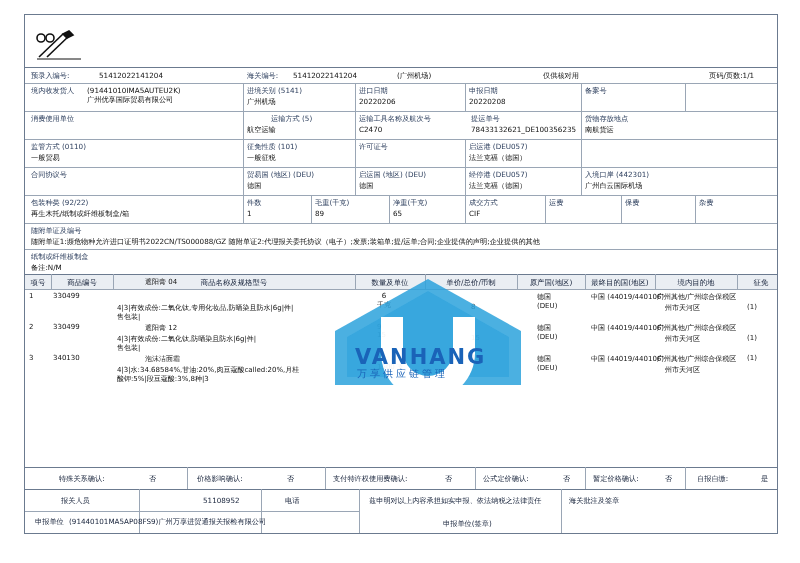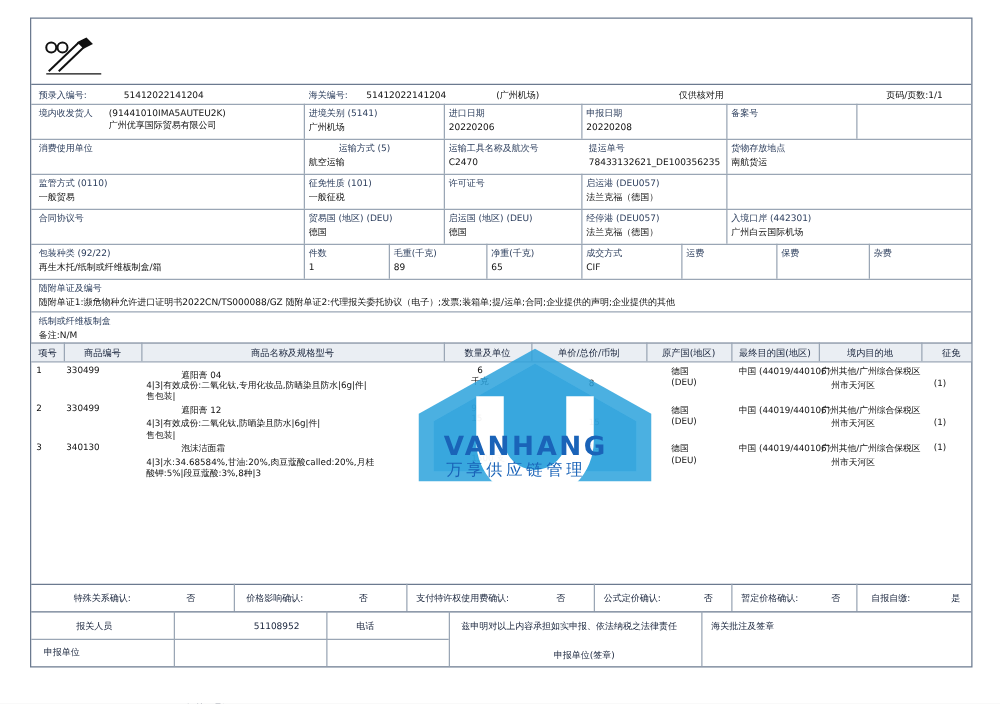--- a/index.html
+++ b/index.html
@@ -14,21 +14,21 @@
   .cell{position:absolute;font-size:7.2px;color:#16223a;line-height:1.25;}
   .lbl{color:#2b3d5c;}
   .val{color:#111;}
   .vline{position:absolute;border-left:1px solid #9aa6b5;}
   .hline{position:absolute;border-top:1px solid #9aa6b5;}
   .hl-strong{position:absolute;border-top:1px solid #6b7a8f;}
   .thead{position:absolute;font-size:7.4px;color:#16223a;text-align:center;}
   .rowtxt{position:absolute;font-size:7px;color:#111;}
   .wm{position:absolute;left:278px;top:258px;width:250px;height:120px;opacity:0.95;pointer-events:none;}
   .wm-text{position:absolute;left:330px;top:330px;font-size:21px;font-weight:bold;color:#1a63b8;letter-spacing:2px;}
-  .wm-sub{position:absolute;left:332px;top:352px;font-size:13px;color:#1a63b8;letter-spacing:3px;}
+  .wm-sub{position:absolute;left:332px;top:352px;font-size:10px;color:#1a63b8;letter-spacing:3px;}
   .footrow{position:absolute;font-size:7.2px;color:#16223a;}
   .sign{position:absolute;font-size:7.2px;color:#16223a;line-height:1.5;}
   .shade{position:absolute;background:#eaeef3;}
 </style>
 </head>
 <body>
 
 <div class="page">
   <div class="sheet">
 
@@ -189,21 +189,21 @@
     <div class="thead" style="left:400px;top:263px;width:92px;">单价/总价/币制</div>
     <div class="thead" style="left:492px;top:263px;width:68px;">原产国(地区)</div>
     <div class="thead" style="left:560px;top:263px;width:70px;">最终目的国(地区)</div>
     <div class="thead" style="left:630px;top:263px;width:82px;">境内目的地</div>
     <div class="thead" style="left:712px;top:263px;width:48px;">征免</div>
 
     <div class="hline" style="top:274px;left:0;right:0;"></div>
 
     <div class="rowtxt" style="left:4px;top:277px;">1</div>
     <div class="rowtxt" style="left:28px;top:277px;">330499</div>
-    <div class="rowtxt" style="left:120px;top:280px;">遮阳膏 04</div>
+    <div class="rowtxt" style="left:120px;top:262px;">遮阳膏 04</div>
     <div class="rowtxt" style="left:92px;top:288px;">4|3|有效成份:二氧化钛,专用化妆品,防晒染且防水|6g|件|</div>
     <div class="rowtxt" style="left:92px;top:297px;">售包装|</div>
     <div class="rowtxt" style="left:352px;top:277px;white-space:pre;text-align:center;">6
 千克</div>
     <div class="rowtxt" style="left:446px;top:288px;">8</div>
     <div class="rowtxt" style="left:512px;top:277px;white-space:pre;">德国
 (DEU)</div>
     <div class="rowtxt" style="left:566px;top:277px;">中国 (44019/440106)</div>
     <div class="rowtxt" style="left:632px;top:277px;">广州其他/广州综合保税区</div>
     <div class="rowtxt" style="left:640px;top:288px;">州市天河区</div>
@@ -274,19 +274,20 @@
     <div class="vline" style="left:334px;top:474px;height:44px;"></div>
     <div class="vline" style="left:536px;top:474px;height:44px;"></div>
     <div class="hline" style="top:496px;left:0;width:334px;"></div>
 
     <div class="sign" style="left:36px;top:481px;">报关人员</div>
     <div class="sign" style="left:124px;top:506px;margin-top:41px;">报关人员证号</div>
     <div class="sign" style="left:178px;top:481px;">51108952</div>
     <div class="sign" style="left:260px;top:481px;">电话</div>
 
     <div class="sign" style="left:10px;top:502px;">申报单位</div>
+    <div class="sign" style="left:44px;top:502px;">(91440101MA5AP08FS9)广州万享进贸通报关报检有限公司</div>
 
     <div class="sign" style="left:344px;top:481px;">兹申明对以上内容承担如实申报、依法纳税之法律责任</div>
     <div class="sign" style="left:418px;top:504px;">申报单位(签章)</div>
     <div class="sign" style="left:544px;top:481px;">海关批注及签章</div>
 
   </div>
 </div>
 
 </body></html>

